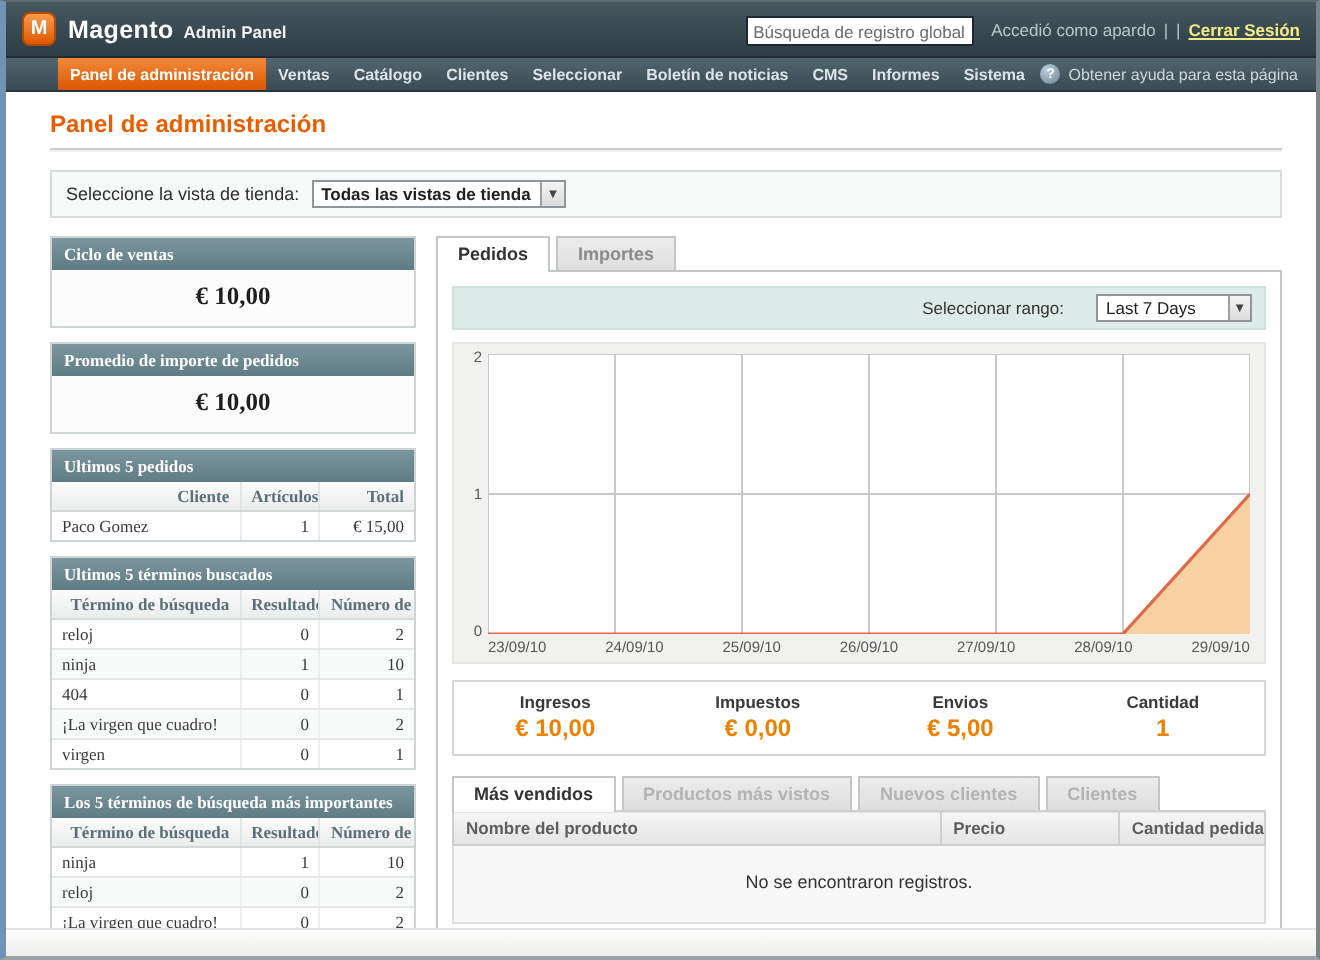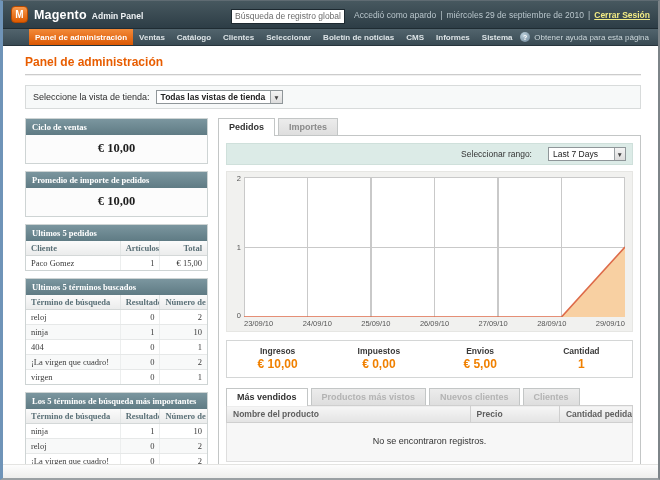--- a/index.html
+++ b/index.html
@@ -92,21 +92,21 @@
   .left-col { width:183px; flex:none; display:flex; flex-direction:column; gap:7px;font-family:Liberation Serif, serif; }
   .widget { border:1px solid #ced4d4; background:#fcfcfc; }
   .widget-head {
     background:linear-gradient(#7b969f, #5f7b84);
     color:#fff; font-size:8.5px; font-weight:bold; padding:3px 6px;
   }
   .widget-value { text-align:center; font-size:12.5px; font-weight:bold; color:#1f1f1f; padding:6px 0 7px; }
   .mini-table { width:100%; border-collapse:collapse; font-size:8.5px; color:#3a3a3a; table-layout:fixed; }
   .mini-table th {
     background:linear-gradient(#fbfbfb, #ebecec);
-    color:#5a7077; font-weight:bold; text-align:left;
+    color:#5a7077; font-weight:bold; text-align:right;
     padding:2px 5px; border-bottom:1px solid #d4d8d8; border-right:1px solid #e2e5e5;
     overflow:hidden; white-space:nowrap;
   }
   .mini-table td {
     padding:2px 5px; border-bottom:1px solid #e6e8e8; border-right:1px solid #eceeee;
     background:#fff; overflow:hidden; white-space:nowrap;
   }
   .mini-table tr:nth-child(even) td { background:#f8f9f9; }
   .mini-table th:last-child, .mini-table td:last-child { border-right:none; }
   .mini-table tbody tr:last-child td { border-bottom:none; }
@@ -170,21 +170,20 @@
       <span class="logo-icon">M</span>
       <span class="logo-text">Magento</span>
       <span class="logo-sub">Admin Panel</span>
     </div>
     <div class="global-search">
       <input type="text" value="Búsqueda de registro global" style="">
     </div>
     <div class="header-meta">
       <span>Accedió como apardo</span>
       <span>|</span>
-      <span>miércoles 29 de septiembre de 2010</span>
       <span>|</span>
       <a class="logout">Cerrar Sesión</a>
     </div>
   </div>
 
   <div class="nav">
     <a class="nav-item active">Panel de administración</a>
     <a class="nav-item">Ventas</a>
     <a class="nav-item">Catálogo</a>
     <a class="nav-item">Clientes</a>

